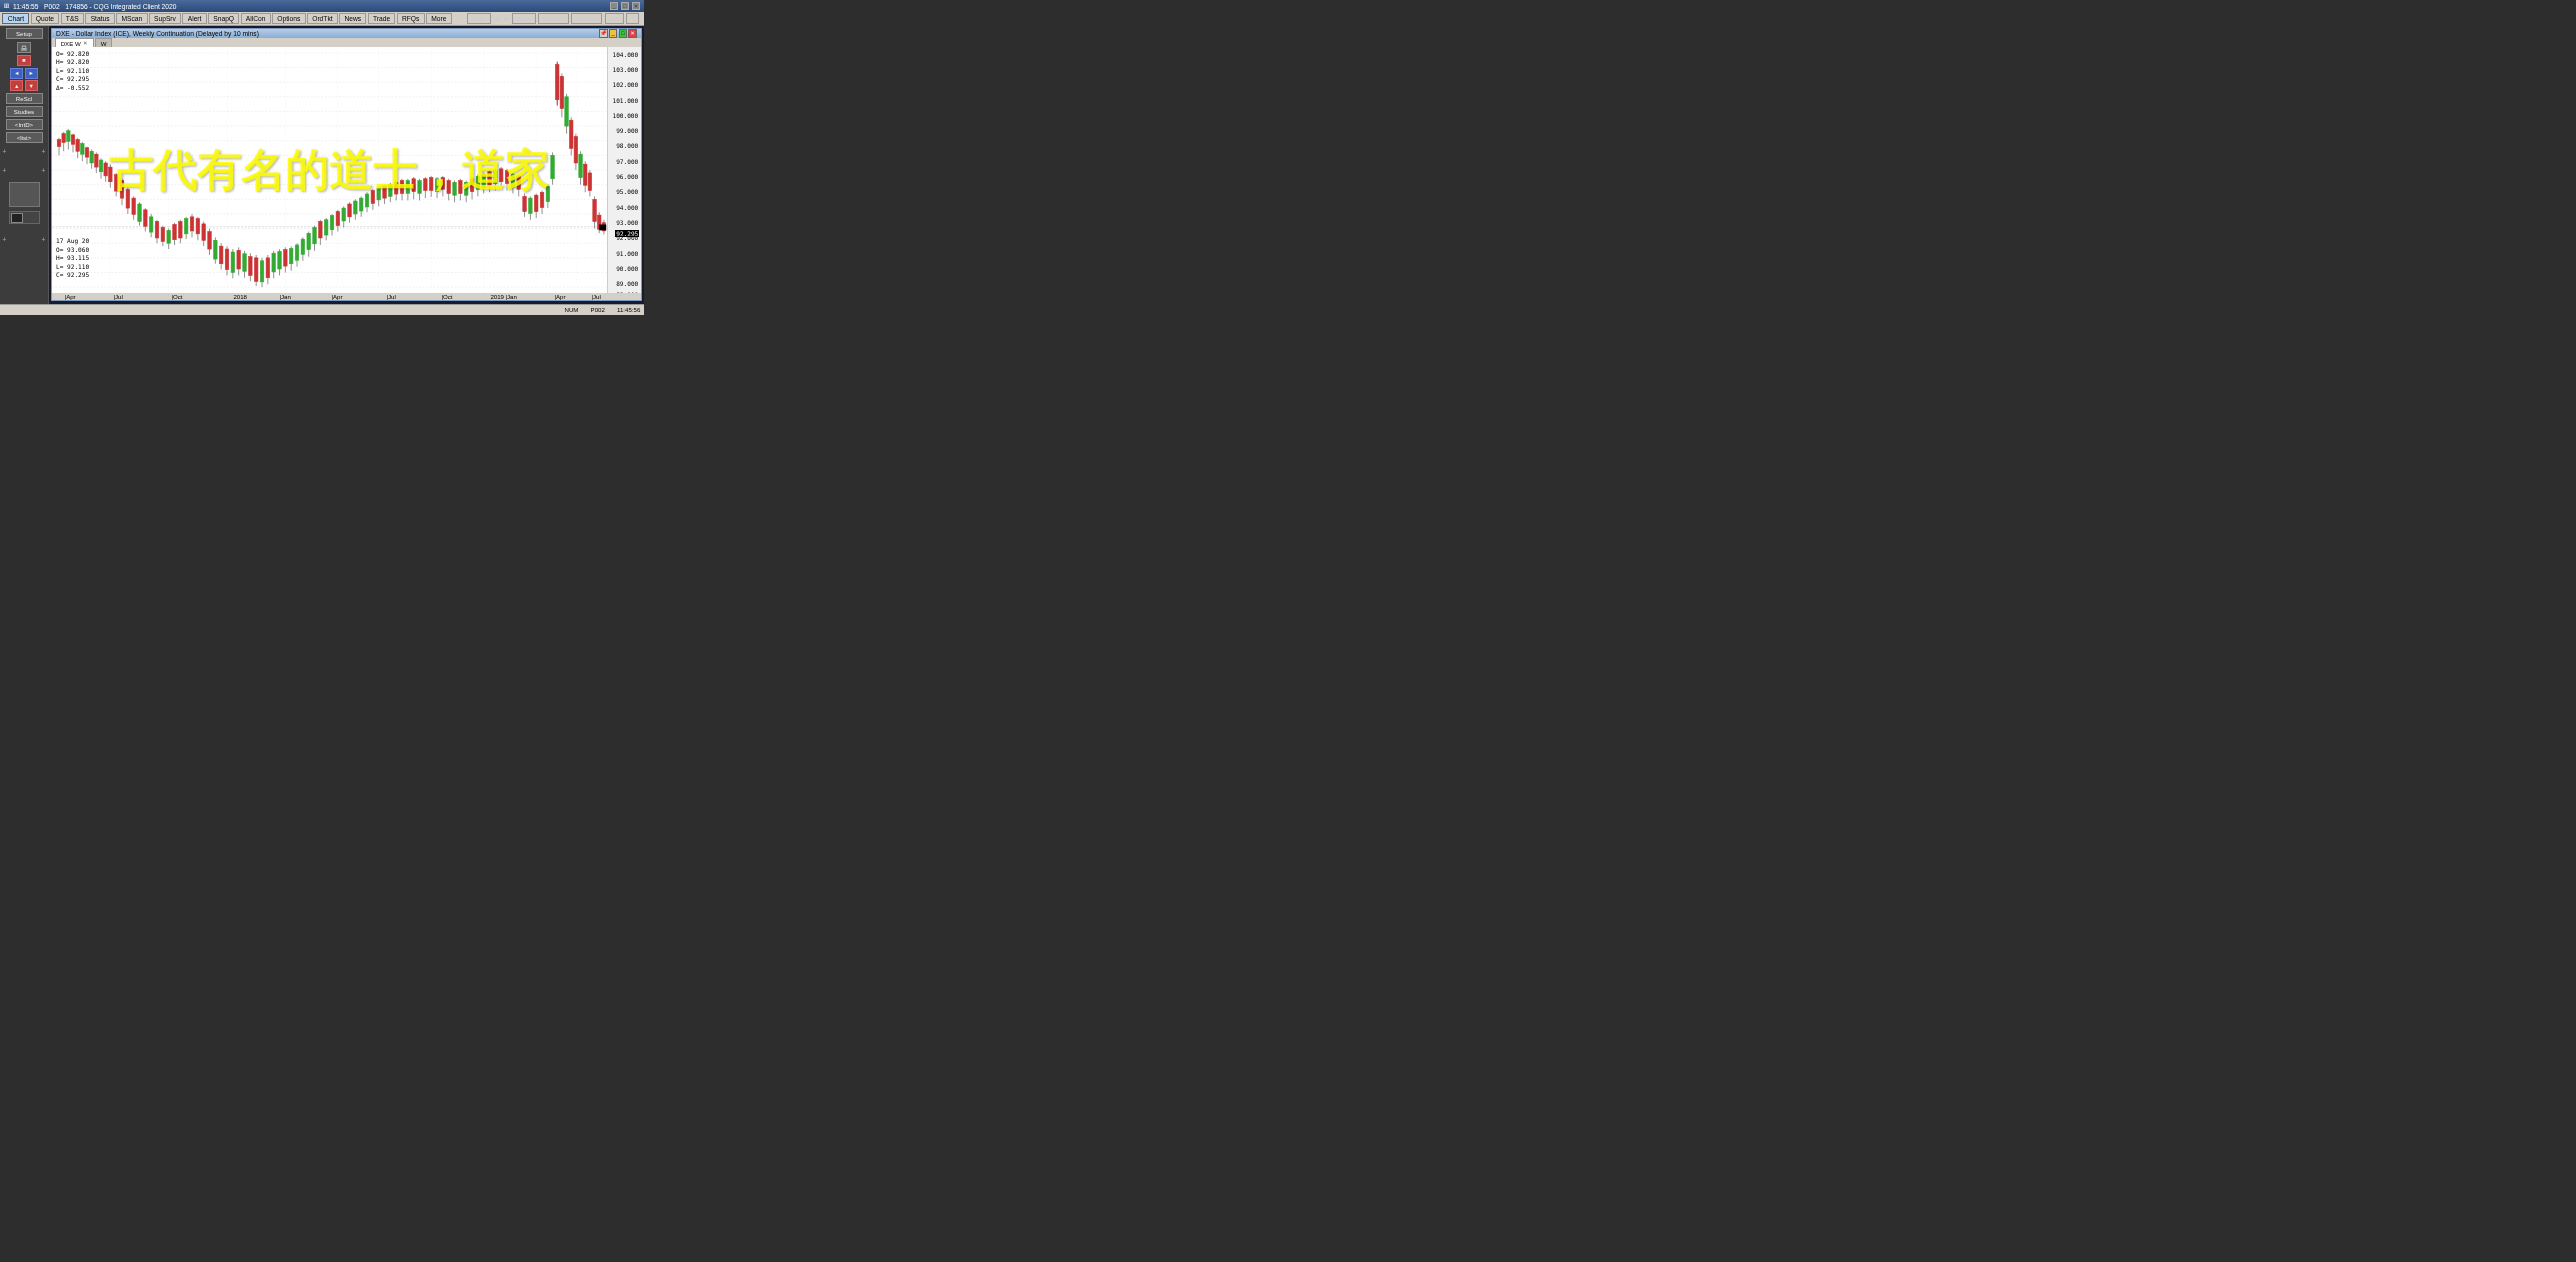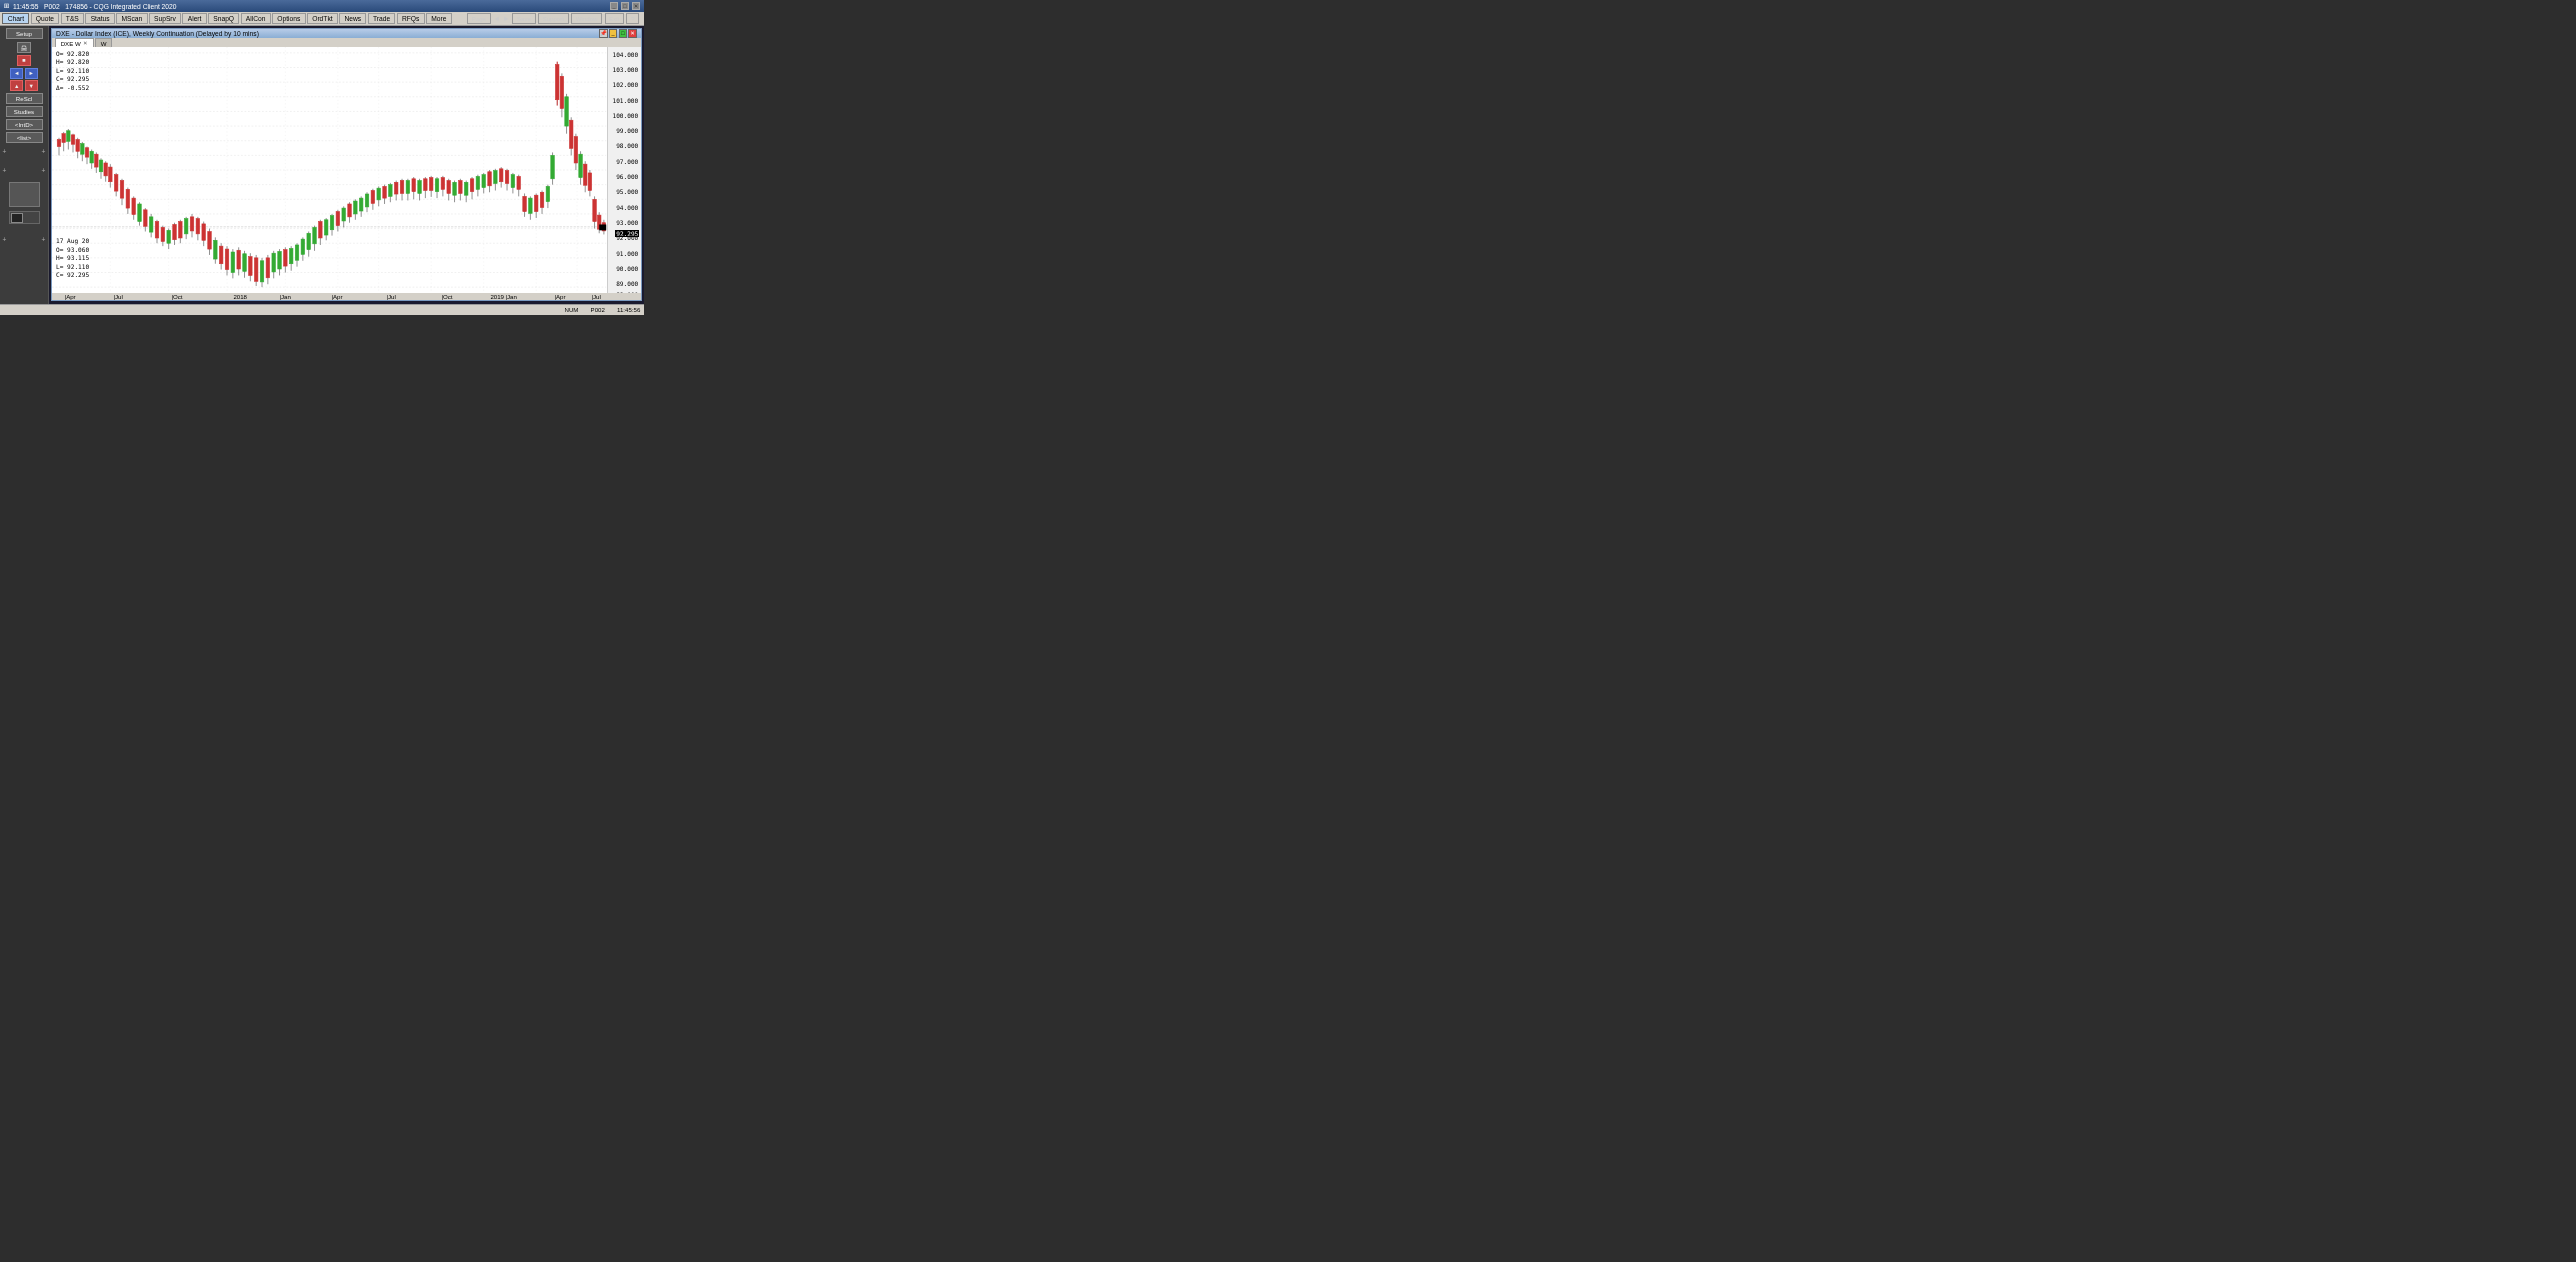--- a/index.html
+++ b/index.html
@@ -772,20 +772,21 @@
               <rect x="935" y="287" width="6" height="24" fill="#cc3333" stroke="#cc3333"></rect>
 
               <line x1="946" y1="295" x2="946" y2="320" stroke="#444" stroke-width="1"></line>
               <rect x="943" y="300" width="6" height="14" fill="#cc3333" stroke="#cc3333"></rect>
             </g>
 
             <rect x="938" y="303" width="12" height="10" fill="#000000"></rect>
           </svg>
 
           
+          <div id="watermark">古代有名的道士，道家</div>
 
           
           <div id="bottom-ohlc">
             <div>17 Aug 20</div>
             <div>O= 93.060</div>
             <div>H= 93.115</div>
             <div>L= 92.110</div>
             <div>C= 92.295</div>
           </div>
         </div>

